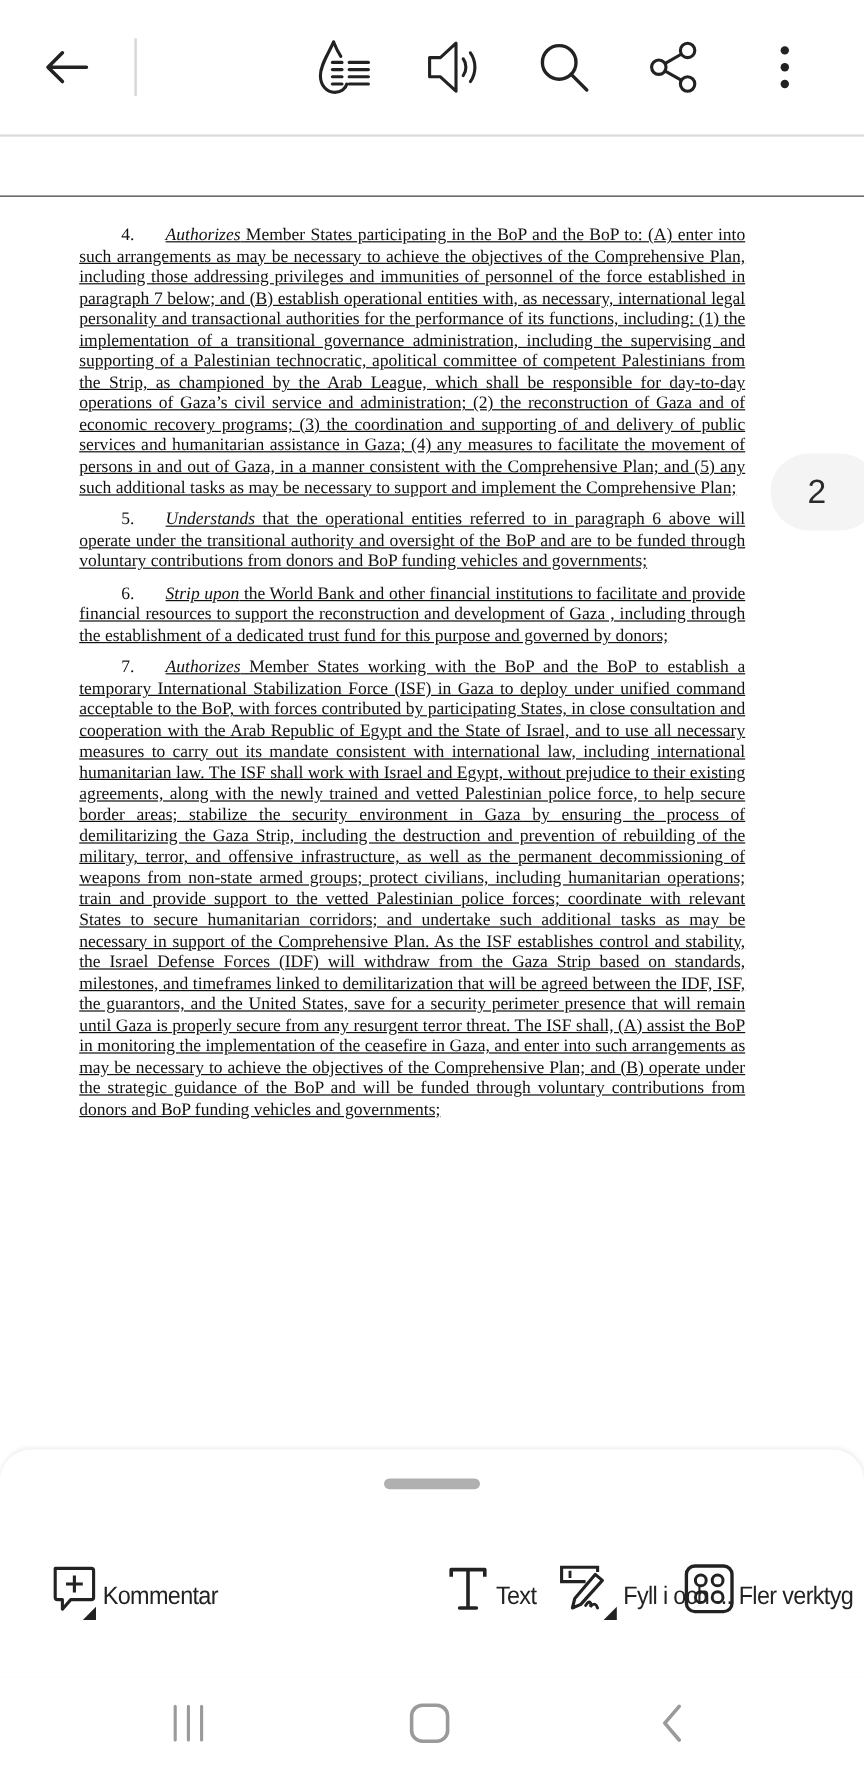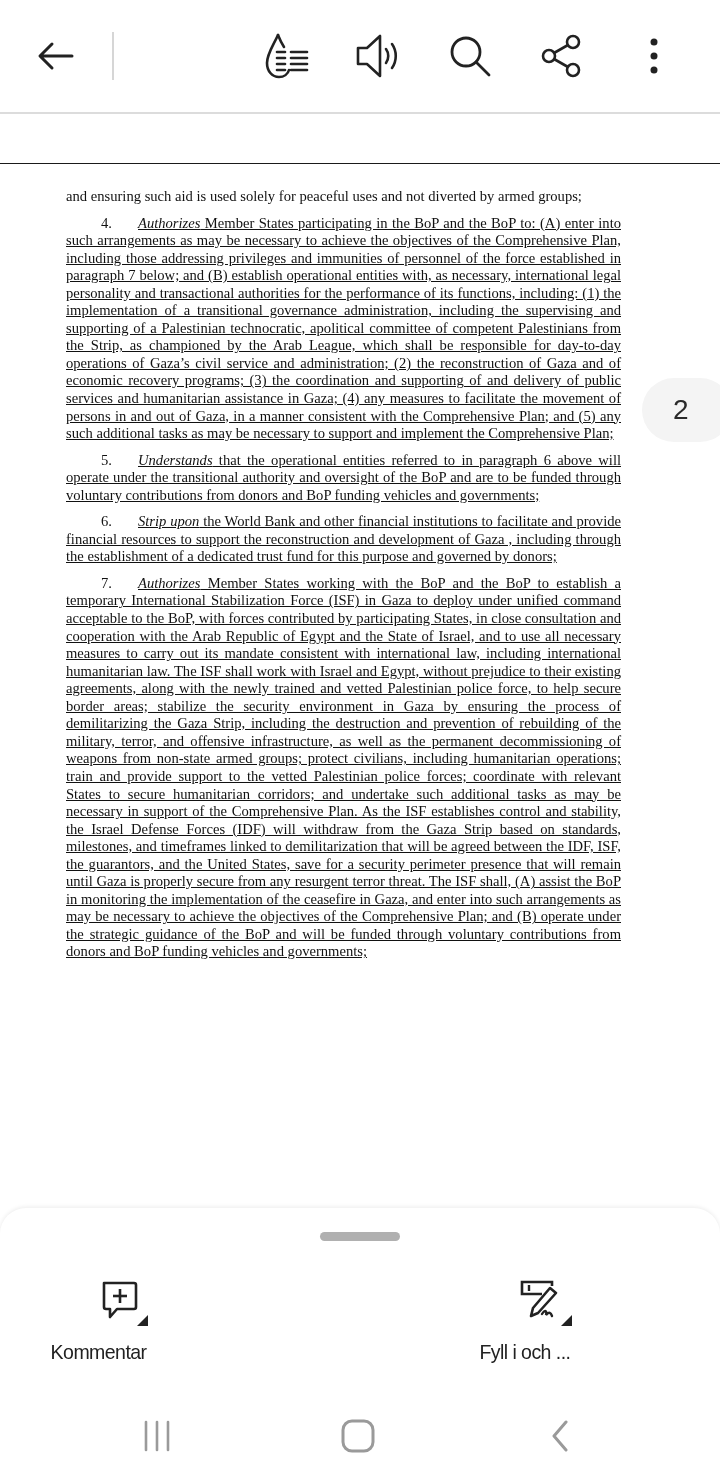--- a/index.html
+++ b/index.html
@@ -18,21 +18,21 @@
   .doc-text { position: absolute; left: 66px; top: 24px; width: 555px; font-family: "Liberation Serif", serif; font-size: 14.6px; line-height: 17.55px; color: #111; text-align: justify; }
   .doc-text p { margin-bottom: 9px; }
   .doc-text p.para { text-indent: 35px; text-decoration: underline; }
   .doc-text .num { display: inline-block; width: 37px; text-indent: 0; }
   .doc-text em { font-style: italic; }
 
   .page-badge { position: absolute; left: 642px; top: 378px; width: 90px; height: 64px; background: #f4f4f4; border-radius: 32px; display: flex; align-items: center; padding-left: 31px; font-family: "Liberation Sans", sans-serif; font-size: 28px; color: #2a2a2a; }
 
   .sheet { position: absolute; left: 0; top: 1208px; width: 720px; height: 190px; background: #fff; border-radius: 26px 26px 0 0; box-shadow: 0 -1px 4px rgba(0,0,0,0.08); }
   .sheet .handle { position: absolute; left: 320px; top: 24px; width: 80px; height: 9px; border-radius: 5px; background: #b0b0b0; }
-  .tool { position: absolute; top: 66px; height: 100px; display: flex; flex-direction: column; align-items: flex-end; cursor: pointer; }
+  .tool { position: absolute; top: 66px; height: 100px; display: flex; flex-direction: row; align-items: center; cursor: pointer; }
   .tool .ticon { width: 60px; height: 52px; position: relative; display: flex; align-items: center; justify-content: center; }
   .tool .tlabel { margin-top: 14px; font-family: "Liberation Sans", sans-serif; font-size: 21px; color: #222; letter-spacing: -0.6px; white-space: nowrap; transform: scaleX(0.93); }
   .tool .tri { position: absolute; right: 2px; bottom: 0; width: 0; height: 0; border-left: 11px solid transparent; border-bottom: 11px solid #222; }
 
   .navbar { position: absolute; left: 0; top: 1398px; width: 720px; height: 82px; background: #fff; }
   .navbar .nbtn { position: absolute; top: 18px; width: 60px; height: 40px; display: flex; align-items: center; justify-content: center; cursor: pointer; }
 </style>
 </head>
 <body>
 
@@ -94,21 +94,20 @@
     </svg>
   </div>
 </div>
 <div class="topbar-border"></div>
 
 <div class="subbar"></div>
 <div class="page-top-line"></div>
 
 <div class="doc">
   <div class="doc-text">
-    <p><span>and ensuring such aid is used solely for peaceful uses and not diverted by armed groups;</span></p>
 
     <p class="para"><span class="num">4.</span><em>Authorizes</em><span> Member States participating in the BoP and the BoP to: (A) enter into such arrangements as may be necessary to achieve the objectives of the Comprehensive Plan, including those addressing privileges and immunities of personnel of the force established in paragraph 7 below; and (B) establish operational entities with, as necessary, international legal personality and transactional authorities for the performance of its functions, including: (1) the implementation of a transitional governance administration, including the supervising and supporting of a Palestinian technocratic, apolitical committee of competent Palestinians from the Strip, as championed by the Arab League, which shall be responsible for day-to-day operations of Gaza’s civil service and administration; (2) the reconstruction of Gaza and of economic recovery programs; (3) the coordination and supporting of and delivery of public services and humanitarian assistance in Gaza; (4) any measures to facilitate the movement of persons in and out of Gaza, in a manner consistent with the Comprehensive Plan; and (5) any such additional tasks as may be necessary to support and implement the Comprehensive Plan;</span></p>
 
     <p class="para"><span class="num">5.</span><em>Understands</em><span> that the operational entities referred to in paragraph 6 above will operate under the transitional authority and oversight of the BoP and are to be funded through voluntary contributions from donors and BoP funding vehicles and governments;</span></p>
 
     <p class="para"><span class="num">6.</span><em>Strip upon</em><span> the World Bank and other financial institutions to facilitate and provide financial resources to support the reconstruction and development of Gaza , including through the establishment of a dedicated trust fund for this purpose and governed by donors;</span></p>
 
     <p class="para"><span class="num">7.</span><em>Authorizes</em><span> Member States working with the BoP and the BoP to establish a temporary International Stabilization Force (ISF) in Gaza to deploy under unified command acceptable to the BoP, with forces contributed by participating States, in close consultation and cooperation with the Arab Republic of Egypt and the State of Israel, and to use all necessary measures to carry out its mandate consistent with international law, including international humanitarian law. The ISF shall work with Israel and Egypt, without prejudice to their existing agreements, along with the newly trained and vetted Palestinian police force, to help secure border areas; stabilize the security environment in Gaza by ensuring the process of demilitarizing the Gaza Strip, including the destruction and prevention of rebuilding of the military, terror, and offensive infrastructure, as well as the permanent decommissioning of weapons from non-state armed groups; protect civilians, including humanitarian operations; train and provide support to the vetted Palestinian police forces; coordinate with relevant States to secure humanitarian corridors; and undertake such additional tasks as may be necessary in support of the Comprehensive Plan. As the ISF establishes control and stability, the Israel Defense Forces (IDF) will withdraw from the Gaza Strip based on standards, milestones, and timeframes linked to demilitarization that will be agreed between the IDF, ISF, the guarantors, and the United States, save for a security perimeter presence that will remain until Gaza is properly secure from any resurgent terror threat. The ISF shall, (A) assist the BoP in monitoring the implementation of the ceasefire in Gaza, and enter into such arrangements as may be necessary to achieve the objectives of the Comprehensive Plan; and (B) operate under the strategic guidance of the BoP and will be funded through voluntary contributions from donors and BoP funding vehicles and governments;</span></p>
   </div>
 </div>
@@ -127,34 +126,56 @@
         <line x1="20" y1="9" x2="20" y2="23" stroke="#222" stroke-width="2.6"></line>
           <line x1="13" y1="16" x2="27" y2="16" stroke="#222" stroke-width="2.6"></line>
       </svg>
       <span class="tri"></span>
     </div>
     <span class="tlabel">Kommentar</span>
   </div>
 
 
 
+  <div class="tool" style="left:368px; width:80px;">
+    <div class="ticon">
+      <svg width="34" height="38" viewBox="0 0 34 38">
+        <path d="M3 9 V3 H31 V9" fill="none" stroke="#222" stroke-width="3" stroke-linejoin="round"></path>
+        <line x1="17" y1="3" x2="17" y2="35" stroke="#222" stroke-width="3"></line>
+        <line x1="10" y1="35" x2="24" y2="35" stroke="#222" stroke-width="3" stroke-linecap="round"></line>
+      </svg>
+    </div>
+    <span class="tlabel">Text</span>
+  </div>
 
   <div class="tool" style="left:464px; width:110px;">
     <div class="ticon">
       <svg width="52" height="44" viewBox="0 0 52 44">
         <path d="M24 16 H4 V4 H34 V8" fill="none" stroke="#222" stroke-width="2.6"></path>
         <line x1="11" y1="7" x2="11" y2="13" stroke="#222" stroke-width="2.4"></line>
         <path d="M32 10 L38 15 L20 35 L13 38 L15 30 Z" fill="none" stroke="#222" stroke-width="2.6" stroke-linejoin="round"></path>
         <path d="M24 36 C27 31 29 33 28 37 C31 33 33 35 34 38" fill="none" stroke="#222" stroke-width="2.4" stroke-linecap="round"></path>
       </svg>
       <span class="tri"></span>
     </div>
     <span class="tlabel">Fyll i och ...</span>
   </div>
 
+  <div class="tool" style="left:570px; width:108px;">
+    <div class="ticon">
+      <svg width="42" height="42" viewBox="0 0 42 42">
+        <rect x="2" y="2" width="38" height="38" rx="7" fill="none" stroke="#222" stroke-width="2.8"></rect>
+        <circle cx="14" cy="14" r="4.5" fill="none" stroke="#222" stroke-width="2.5"></circle>
+        <circle cx="28" cy="14" r="4.5" fill="none" stroke="#222" stroke-width="2.5"></circle>
+        <circle cx="14" cy="28" r="4.5" fill="none" stroke="#222" stroke-width="2.5"></circle>
+        <circle cx="28" cy="28" r="4.5" fill="none" stroke="#222" stroke-width="2.5"></circle>
+      </svg>
+    </div>
+    <span class="tlabel">Fler verktyg</span>
+  </div>
 </div>
 
 <div class="navbar">
   <div class="nbtn" style="left:127px;">
     <svg width="30" height="32" viewBox="0 0 30 32">
       <g stroke="#9a9a9a" stroke-width="2.6" stroke-linecap="round">
           <line x1="4" y1="2" x2="4" y2="30"></line>
           <line x1="15" y1="2" x2="15" y2="30"></line>
           <line x1="26" y1="2" x2="26" y2="30"></line>
         </g>

